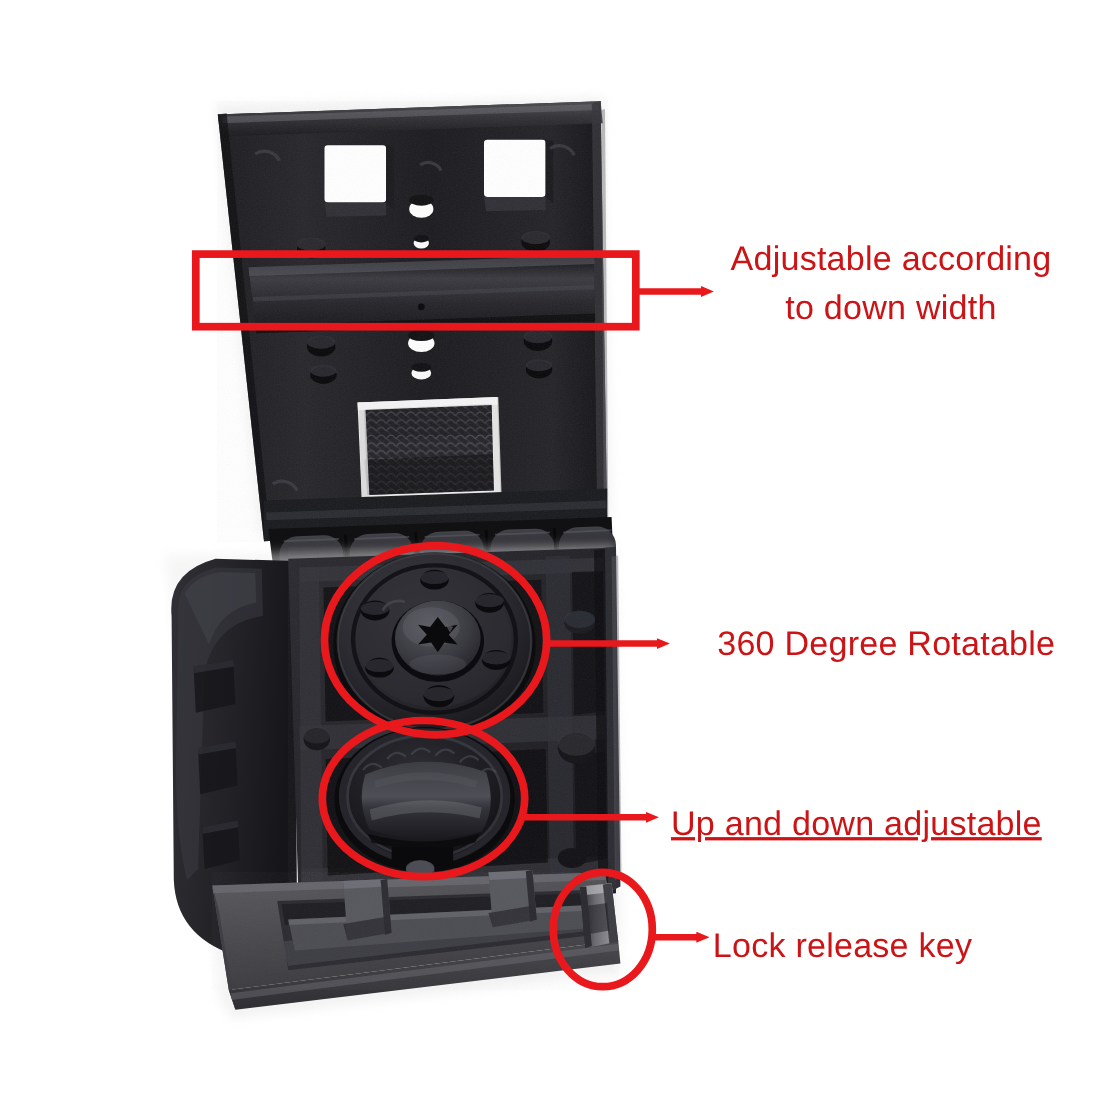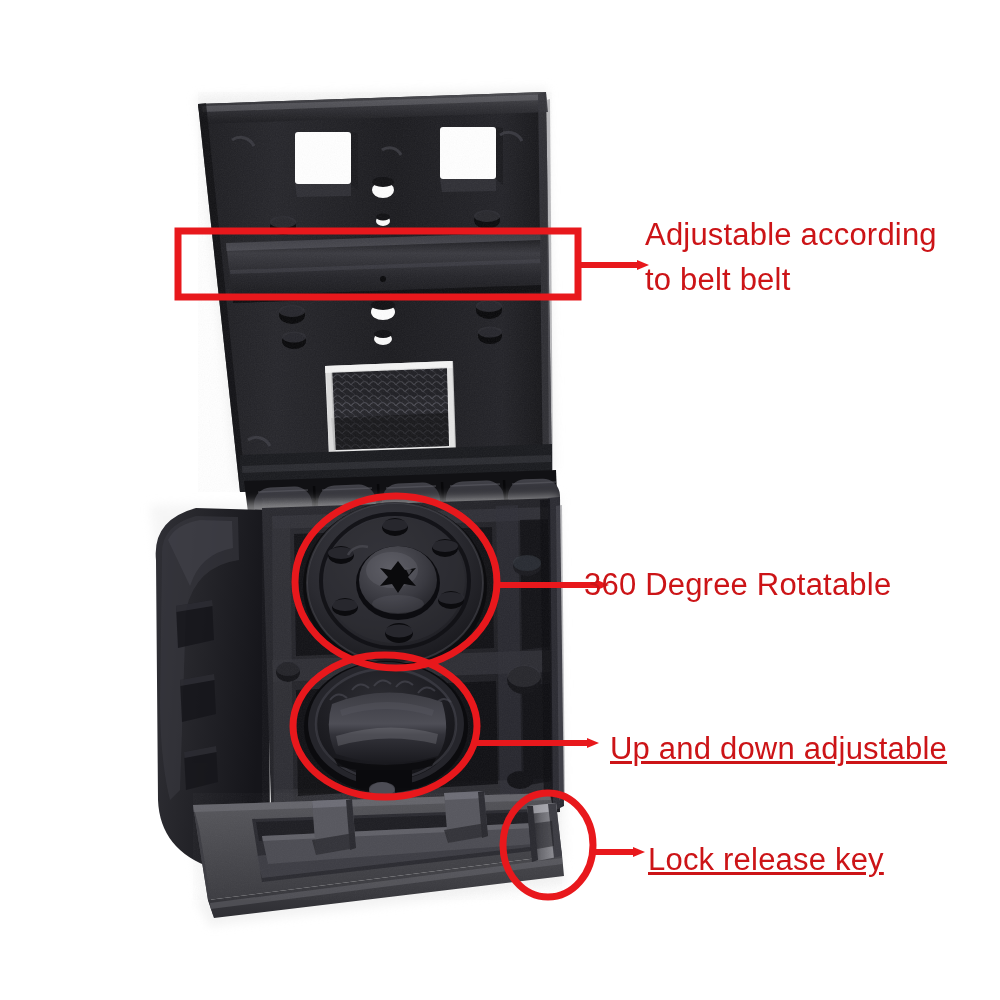--- a/index.html
+++ b/index.html
@@ -13,25 +13,25 @@
   #stage svg.layer{position:absolute;left:0;top:0;width:1000px;height:1000px;}
   .anno-text{
     position:absolute;
     color:#cc1417;
     font-family:"Liberation Sans", sans-serif;
     font-size:31px;
     letter-spacing:0.2px;
     white-space:nowrap;
     line-height:1.45;
   }
-  #label-belt{left:645px;top:213px;width:330px;}
+  #label-belt{left:645px;top:213px;text-align:center;width:330px;}
   #label-belt .l2{display:block;}
-  #label-rot{left:584px;top:563px;}
+  #label-rot{left:652px;top:563px;}
   #label-updown{left:610px;top:727px;text-decoration:underline;}
-  #label-lock{left:648px;top:838px;text-decoration:underline;}
+  #label-lock{left:648px;top:838px;}
 </style>
 </head>
 <body>
 
 <div id="stage">
 
   <svg class="layer" viewBox="0 0 1000 1000">
     <defs>
       <linearGradient id="gPlateFace" x1="0" y1="0" x2="1" y2="0">
         <stop offset="0" stop-color="#1d1d21"></stop>
@@ -406,21 +406,21 @@
 
     <ellipse cx="385" cy="726" rx="92" ry="71" fill="none" stroke="#e8181c" stroke-width="7"></ellipse>
     <line x1="476" y1="743" x2="588" y2="743" stroke="#e8181c" stroke-width="6" marker-end="url(#arrowHead)"></line>
 
     <ellipse cx="548" cy="845" rx="45" ry="52" fill="none" stroke="#e8181c" stroke-width="7"></ellipse>
     <line x1="594" y1="852" x2="634" y2="852" stroke="#e8181c" stroke-width="6" marker-end="url(#arrowHead)"></line>
   </svg>
 
   <div class="anno-text" id="label-belt">
     <span>Adjustable according</span>
-    <span class="l2">to belt belt</span>
+    <span class="l2">to down width</span>
   </div>
 
   <div class="anno-text" id="label-rot">360 Degree Rotatable</div>
 
   <div class="anno-text" id="label-updown">Up and down adjustable</div>
 
   <div class="anno-text" id="label-lock">Lock release key</div>
 
 </div>
 

